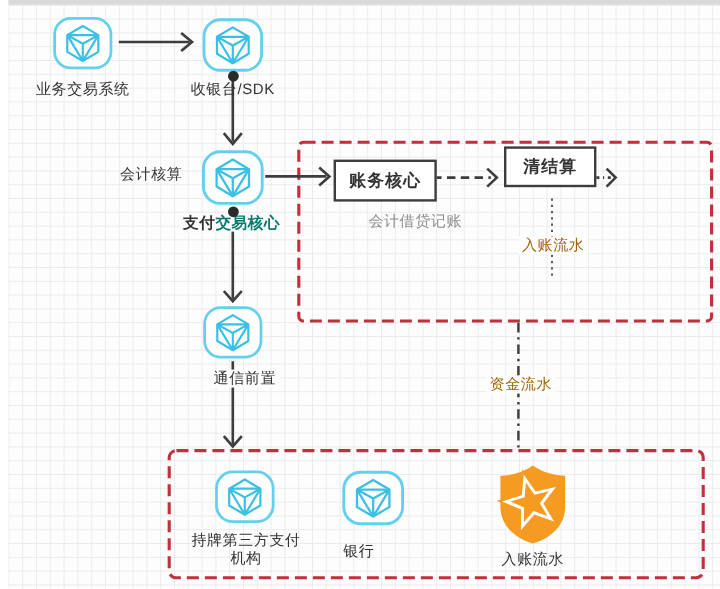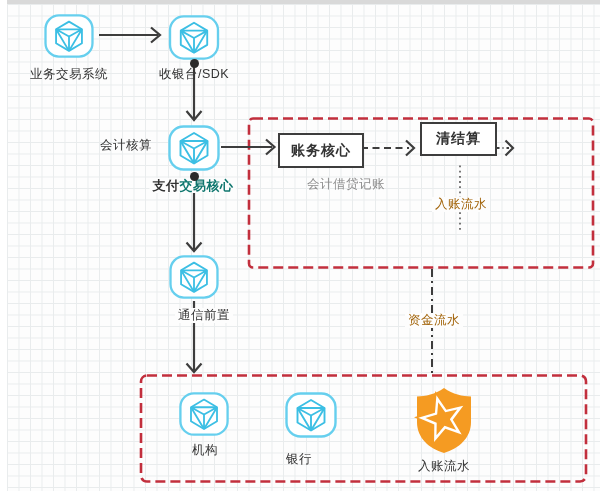--- a/index.html
+++ b/index.html
@@ -135,20 +135,21 @@
   <div class="node" style="left:178px;top:389px">
     <svg class="cube-svg" width="52" height="50" viewBox="0 0 54 48">
       <rect x="2.5" y="2.5" width="49" height="43" rx="14" fill="#fff" stroke="#66cfee" stroke-width="2.4"></rect>
       <g fill="none" stroke="#3cbfe4" stroke-width="1.9" stroke-linejoin="round">
         <path d="M27 9 L40.5 17 L40.5 31.5 L27 39.5 L13.5 31.5 L13.5 17 Z"></path>
         <path d="M13.5 17 L40.5 17 M13.5 17 L27 24.5 L40.5 17 M27 24.5 L27 39.5 M13.5 17 L27 39.5 M40.5 17 L27 39.5"></path>
       </g>
     </svg>
   </div>
   <div class="caption" style="left:205px;top:443px">
+    <div>持牌第三方支付</div>
     <div>机构</div>
   </div>
 
   <div class="node" style="left:284px;top:391px">
     <svg class="cube-svg" width="54" height="48" viewBox="0 0 54 48">
       <rect x="2.5" y="2.5" width="49" height="43" rx="14" fill="#fff" stroke="#66cfee" stroke-width="2.4"></rect>
       <g fill="none" stroke="#3cbfe4" stroke-width="1.9" stroke-linejoin="round">
         <path d="M27 9 L40.5 17 L40.5 31.5 L27 39.5 L13.5 31.5 L13.5 17 Z"></path>
         <path d="M13.5 17 L40.5 17 M13.5 17 L27 24.5 L40.5 17 M27 24.5 L27 39.5 M13.5 17 L27 39.5 M40.5 17 L27 39.5"></path>
       </g>

